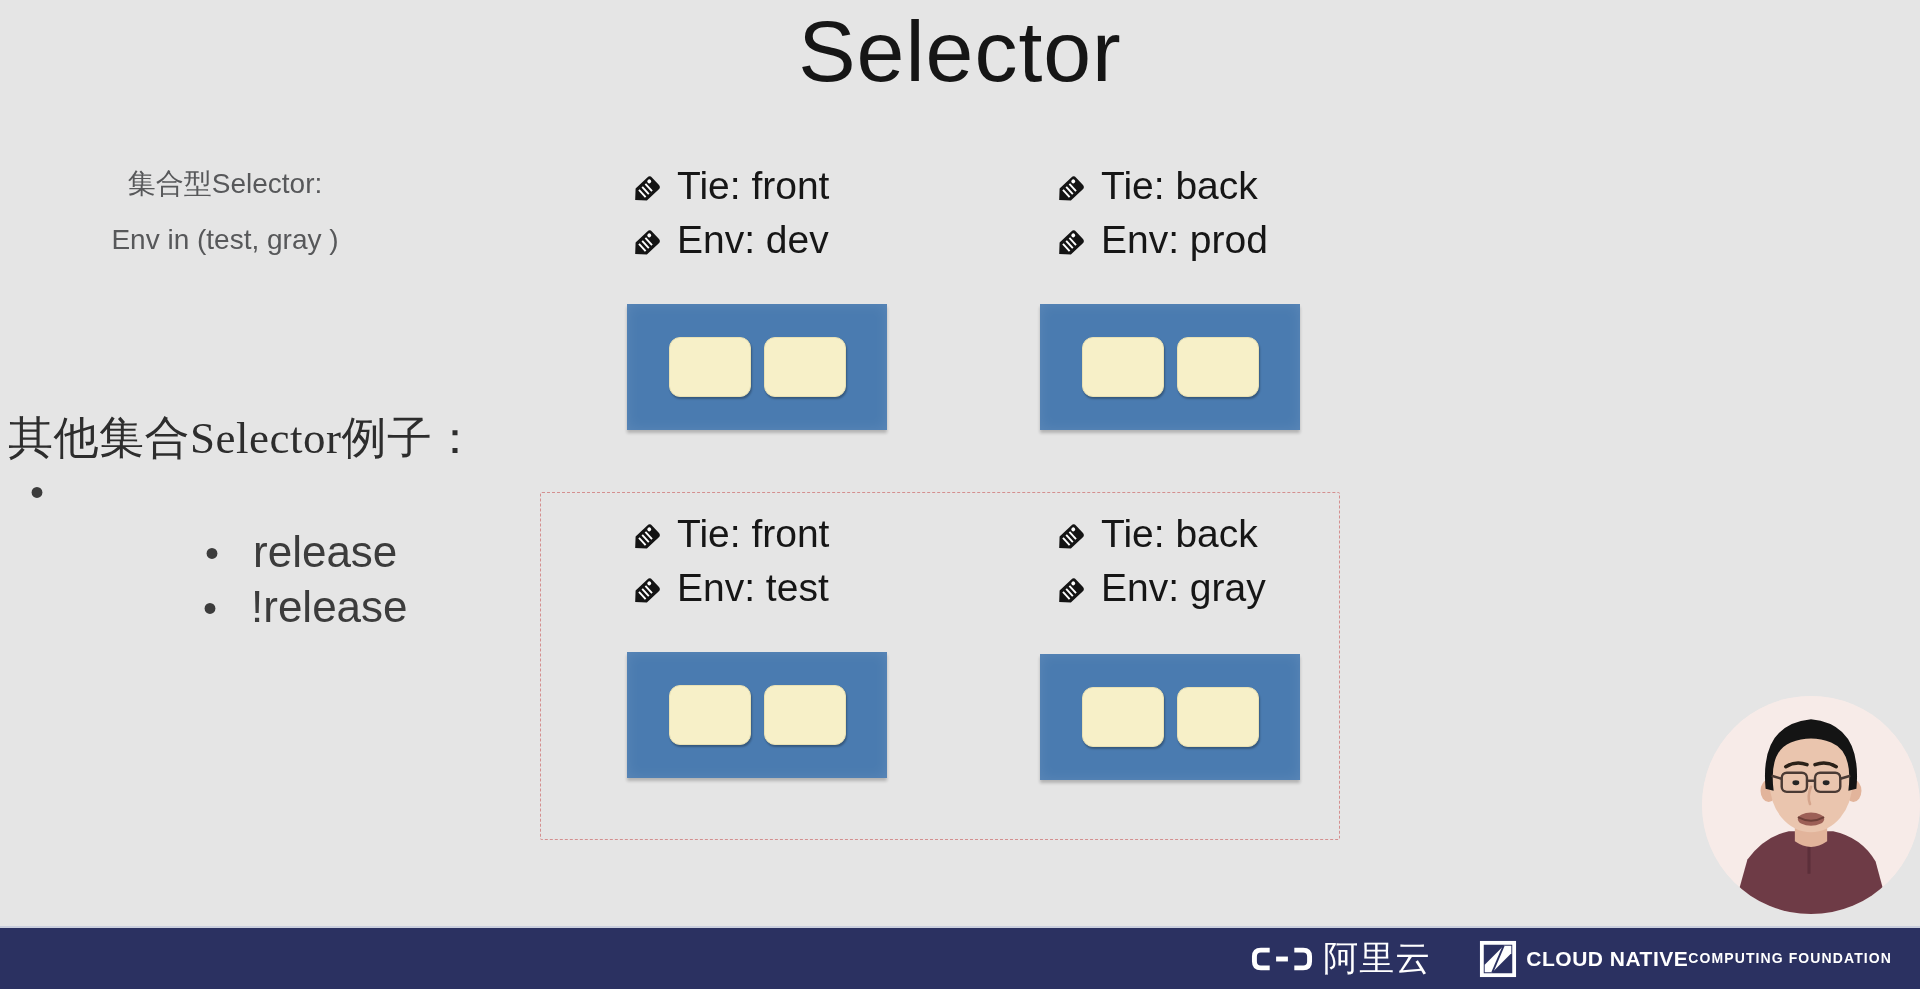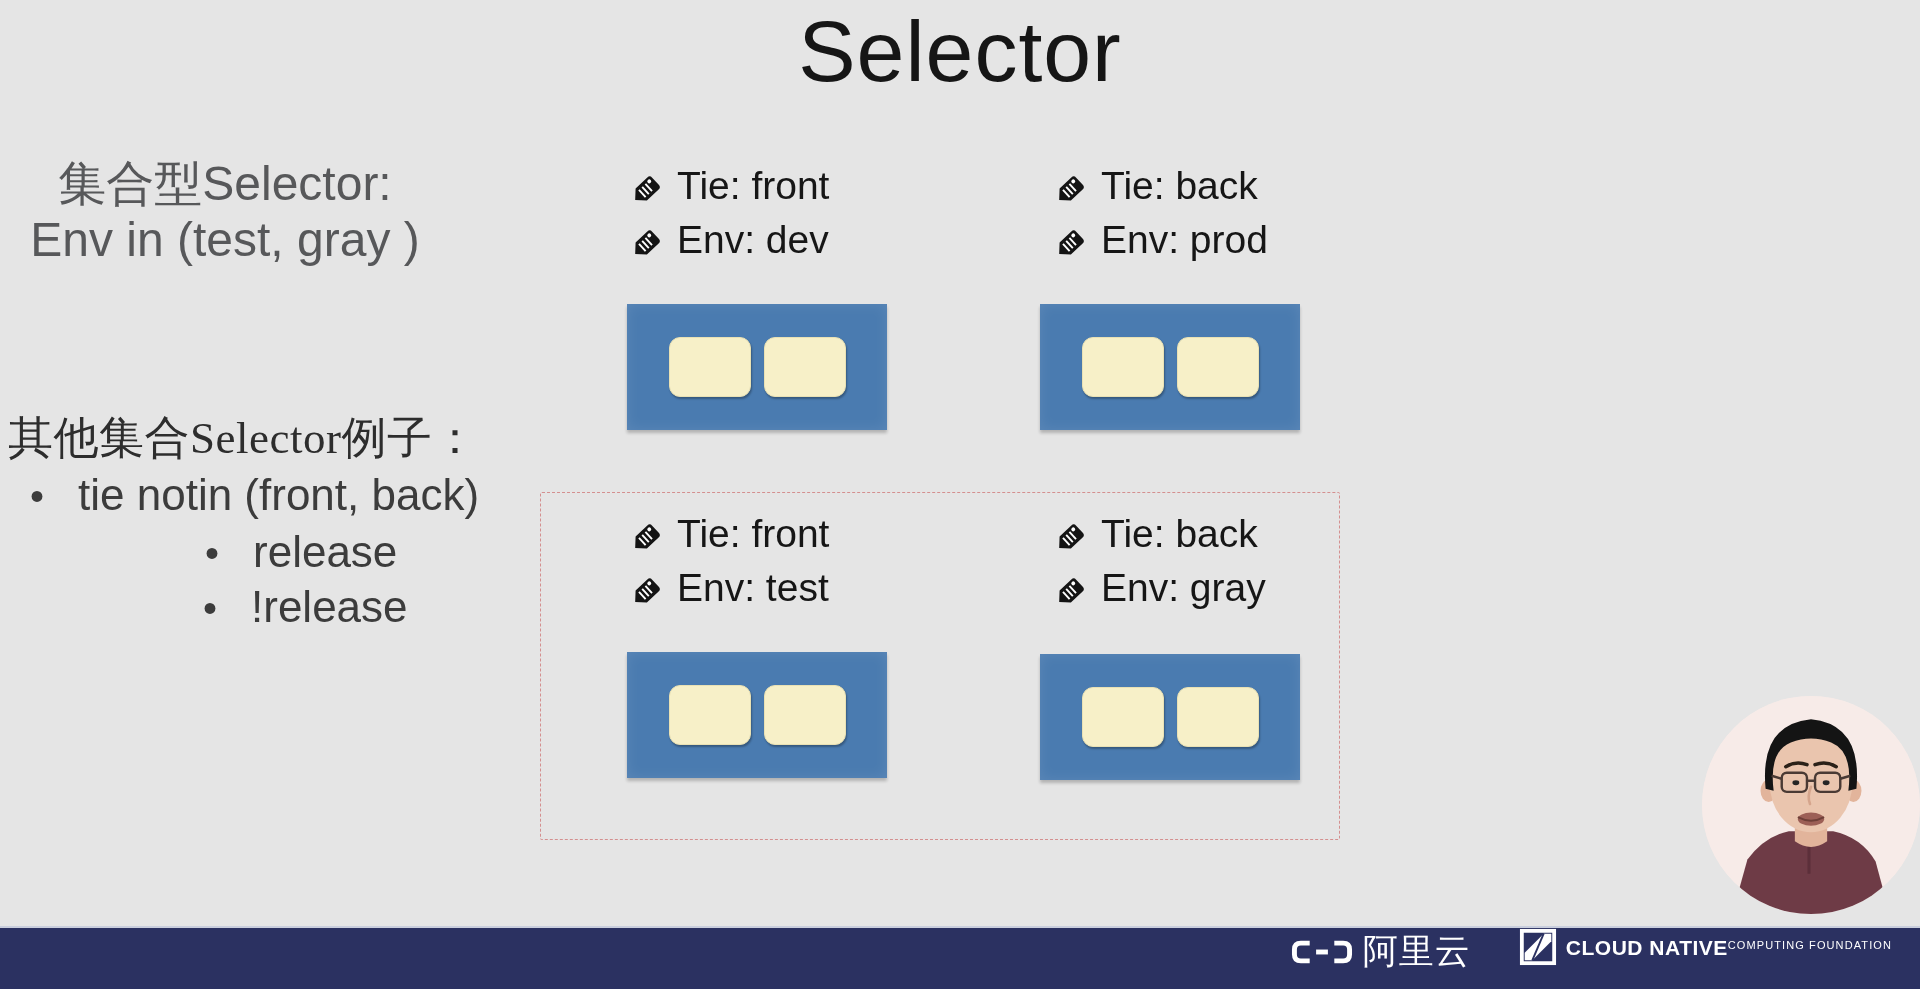--- a/index.html
+++ b/index.html
@@ -8,21 +8,21 @@
     font-family:"Liberation Sans","DejaVu Sans",sans-serif;color:#1c1c1c;
   }
   
   .title{
     position:absolute;top:2px;left:0;width:1920px;text-align:center;
     font-size:86px;font-weight:400;color:#161616;letter-spacing:1px;
   }
   
   .block1{
     position:absolute;left:10px;top:156px;width:430px;text-align:center;
-    font-size:48px;line-height:56px;color:#57585a;
+    font-size:28px;line-height:56px;color:#57585a;
   }
   .block2-heading{
     position:absolute;left:8px;top:408px;font-size:45px;color:#2d2d2d;font-weight:500;
     letter-spacing:0.5px;
     font-family:Liberation Serif, serif;
   }
   .bullet-line{position:absolute;display:flex;align-items:baseline;font-size:44px;color:#3c3c3c;}
   .bullet-line .dot{font-size:40px;margin-right:34px;color:#3c3c3c;}
   .bl-1{left:30px;top:470px;}
   .bl-2{left:205px;top:527px;}
@@ -56,45 +56,44 @@
   
   .webcam{
     position:absolute;left:1702px;top:696px;width:218px;height:218px;border-radius:50%;
     overflow:hidden;background:#f7ebe8;
   }
   .webcam svg{display:block;width:100%;height:100%;}
   
   .footer{
     position:absolute;left:0;top:926px;width:1920px;height:63px;background:#2b3161;
     border-top:2px solid #c9cedd;box-sizing:border-box;
-    display:flex;align-items:flex-start;justify-content:flex-end;gap:48px;padding-right:28px;
+    display:flex;align-items:center;justify-content:flex-end;gap:48px;padding-right:28px;
   }
   .brand{display:flex;align-items:center;gap:9px;}
   .ali-text{color:#ffffff;font-size:35px;font-weight:500;letter-spacing:1px;}
   .cncf-text{display:flex;justify-content:center;line-height:1;}
   .cncf-l1{color:#ffffff;font-size:21px;font-weight:700;letter-spacing:0.5px;}
-  .cncf-l2{color:#ffffff;font-size:11px;font-weight:400;letter-spacing:1.1px;margin-top:3px;}
+  .cncf-l2{color:#ffffff;font-size:14px;font-weight:700;letter-spacing:1.1px;margin-top:3px;}
 </style>
 </head>
 <body>
 
 <div class="slide">
 
   <div class="title">Selector</div>
 
   <div class="block1">
     <div>集合型Selector:</div>
     <div>Env in (test, gray )</div>
   </div>
 
   <div class="block2-heading">其他集合Selector例子：</div>
 
   <div class="bullet-line bl-1">
     <span class="dot">•</span>
-    <span>tie notin (front, back)</span>
   </div>
   <div class="bullet-line bl-2">
     <span class="dot">•</span>
     <span>release</span>
   </div>
   <div class="bullet-line bl-3">
     <span class="dot">•</span>
     <span>!release</span>
   </div>
 

